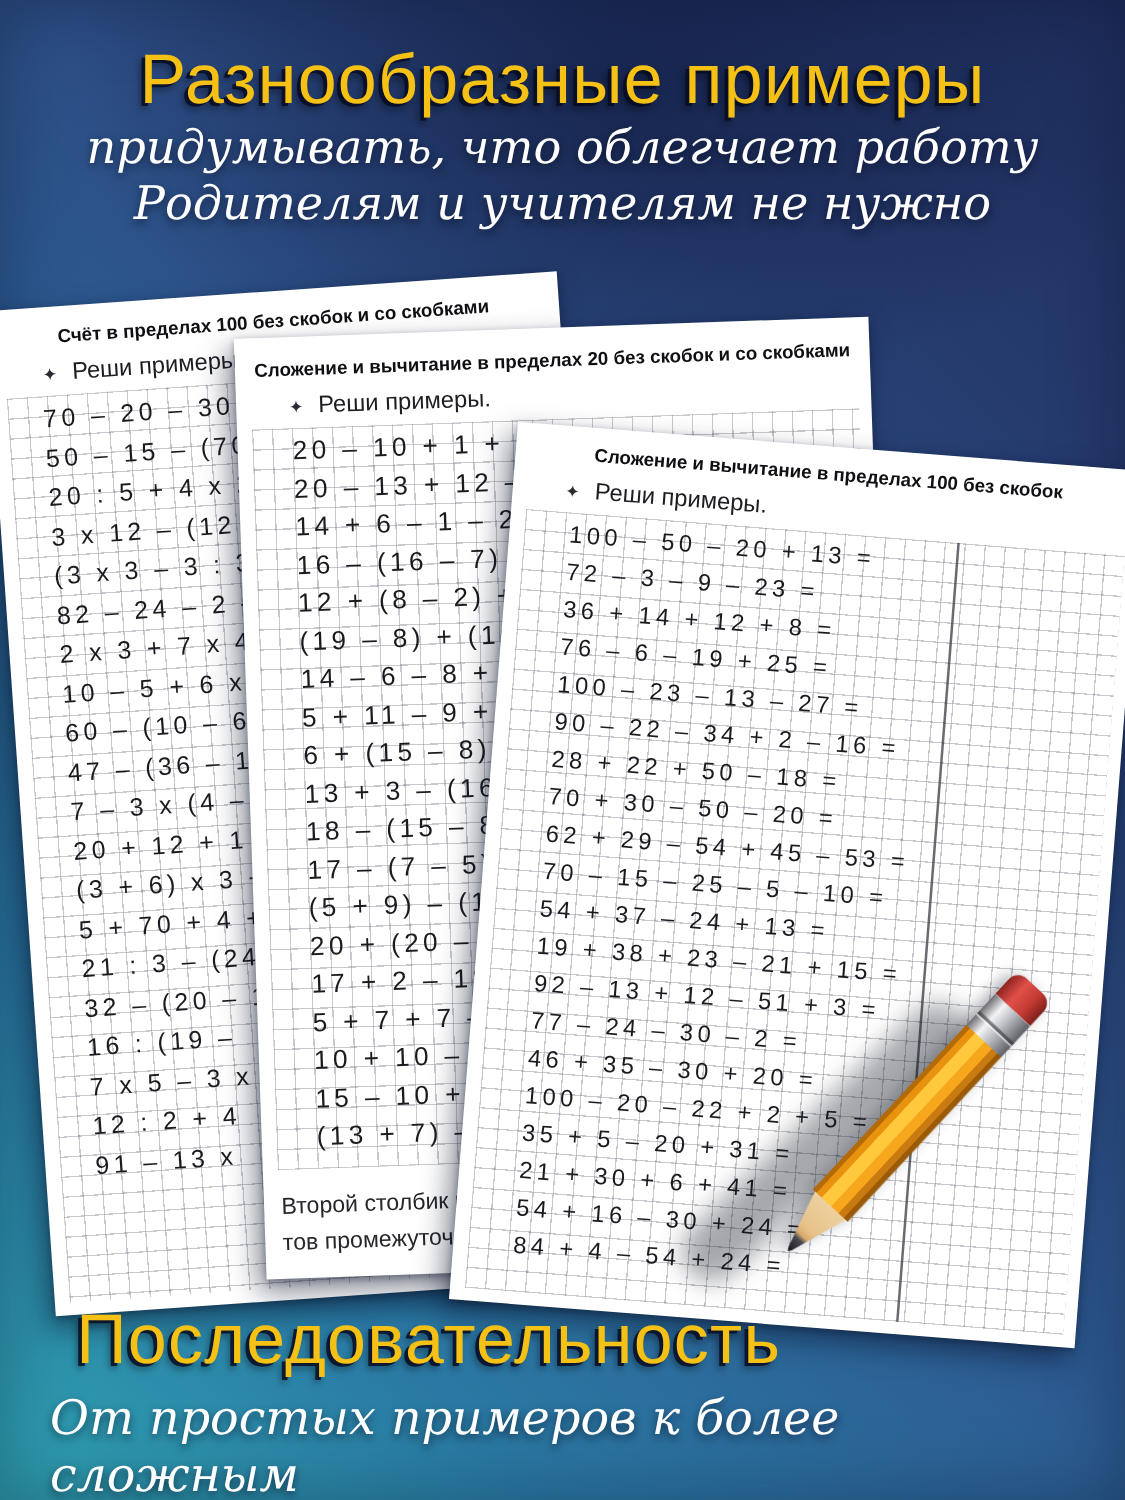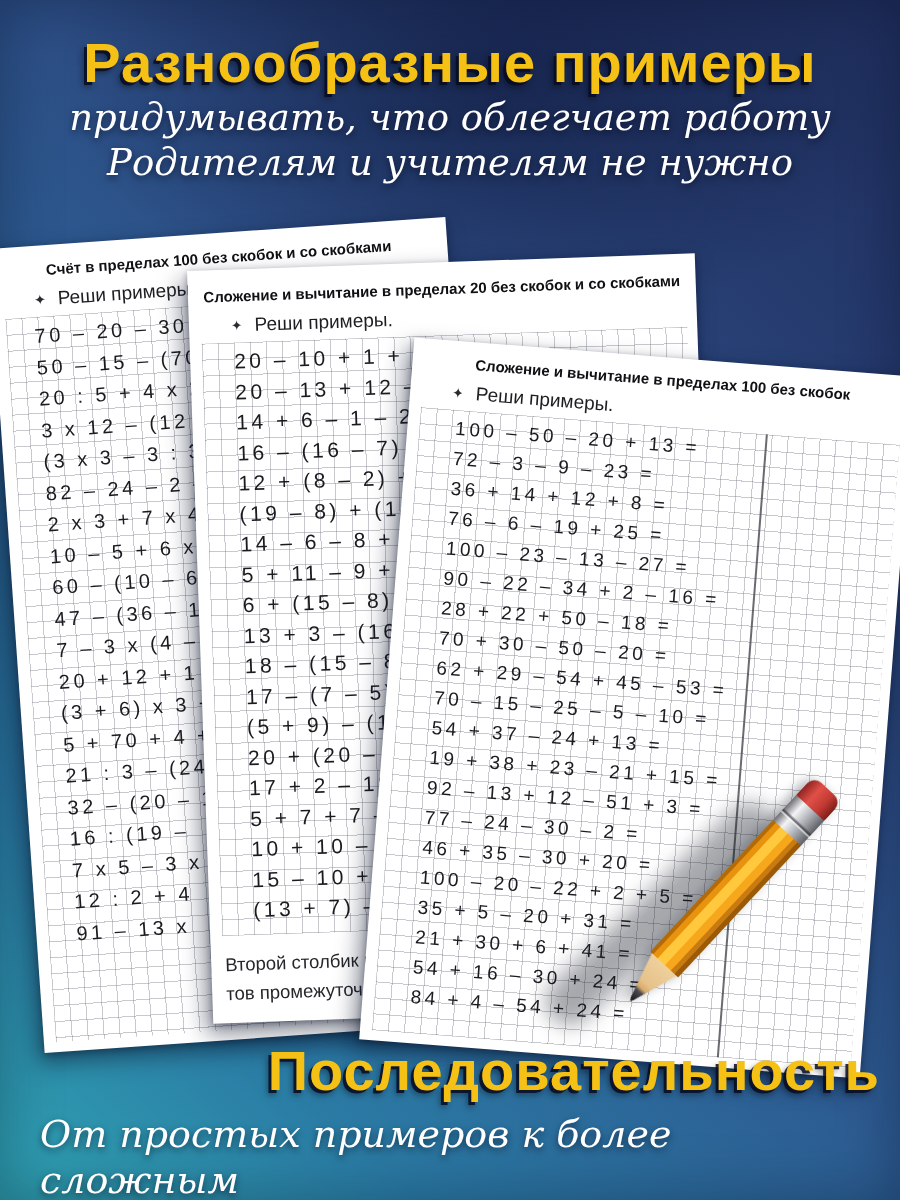--- a/index.html
+++ b/index.html
@@ -5,26 +5,26 @@
   html,body{margin:0;padding:0;}
   body{width:900px;height:1200px;overflow:hidden;font-family:"Liberation Sans",sans-serif;}
   .poster{position:relative;width:900px;height:1200px;overflow:hidden;
     background:linear-gradient(45deg,#2fa3b2 0%,#2a7aa4 20%,#2d5b91 45%,#2c4b82 62%,#253a6d 82%,#20305f 100%);
     box-shadow:inset 0 0 60px rgba(0,10,30,.35);}
   .poster::before{content:'';position:absolute;inset:0;
     background:radial-gradient(ellipse 70% 30% at 55% 6%,rgba(8,14,44,.5),transparent 70%);pointer-events:none;}
 
   
   .top-text{position:absolute;top:30px;left:0;width:100%;text-align:center;z-index:6;}
-  .headline{font-size:56px;font-weight:bold;color:#f6c115;letter-spacing:1px;
+  .headline{font-size:56px;font-weight:normal;color:#f6c115;letter-spacing:1px;
     text-shadow:-3px 3px 0 rgba(8,12,35,.85),-4px 5px 6px rgba(0,0,0,.4);}
   .script{font-family:"DejaVu Serif","Liberation Serif",serif;font-style:italic;color:#ffffff;
     font-size:37px;line-height:1.22;text-shadow:0 3px 7px rgba(0,0,20,.55);}
   .bottom-text{position:absolute;top:1038px;left:40px;width:840px;z-index:6;}
-  .bottom-text .headline{font-size:56px;text-align:right;}
+  .bottom-text .headline{font-size:56px;text-align:left;margin-left:21px;}
   .bottom-text .script{font-size:38px;text-align:left;margin-top:8px;}
 
   
   .page{position:absolute;background:#ffffff;display:flex;flex-direction:column;
     box-shadow:-6px 10px 22px rgba(8,16,40,.5),0 2px 6px rgba(8,16,40,.35);}
   .page-left{left:16px;top:232px;width:458px;height:790px;transform:rotate(-4deg);z-index:1;padding-top:16px;}
   .page-middle{left:200px;top:262px;width:508px;height:735px;transform:rotate(-2deg);z-index:2;padding-top:18px;}
   .page-front{left:386px;top:356px;width:502px;height:690px;transform:rotate(4.5deg);z-index:3;padding-top:14px;}
   .wtitle{font-weight:bold;font-size:15px;color:#101014;text-align:center;padding:0 14px;line-height:1.2;}
   .instr{display:flex;align-items:center;margin:9px 0 4px 42px;font-size:19px;color:#1d1d22;}

